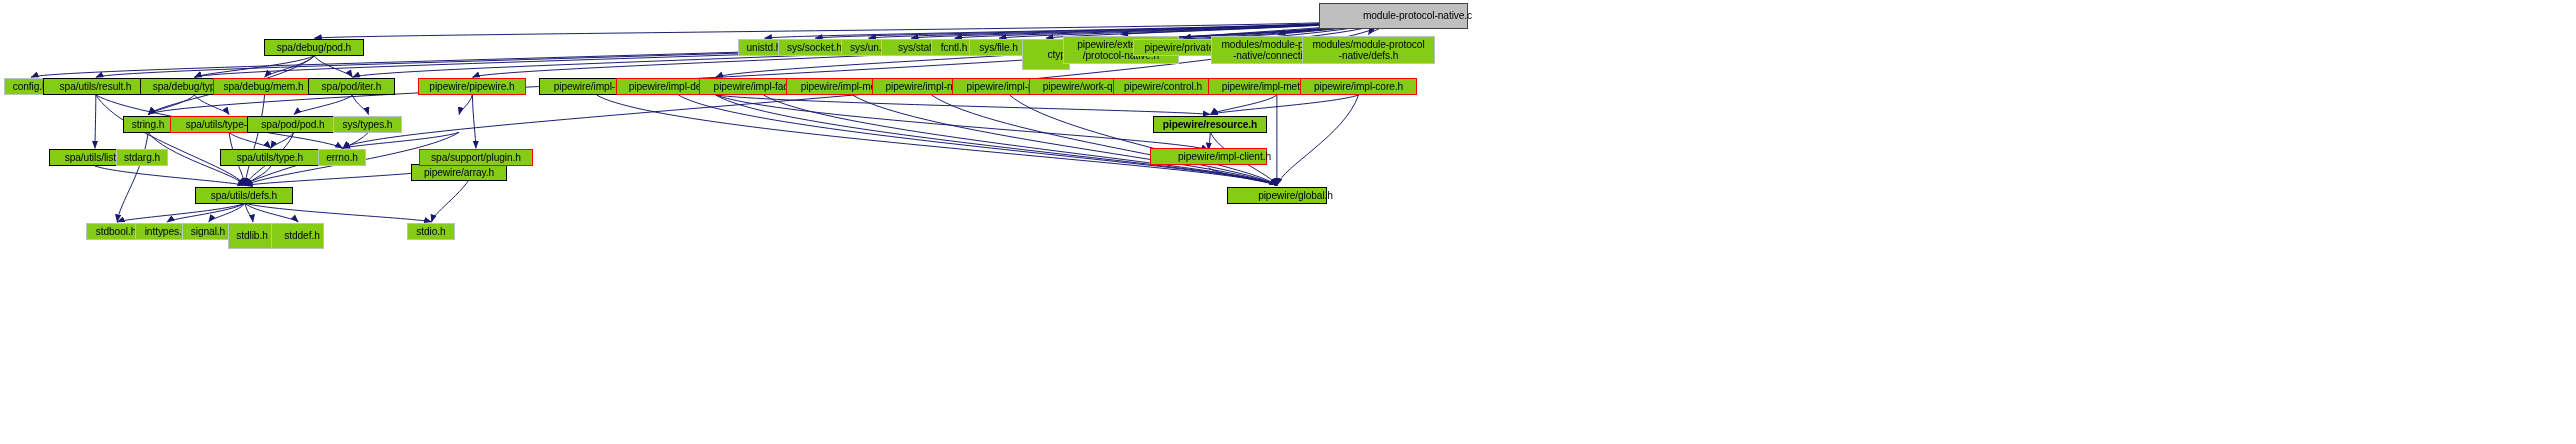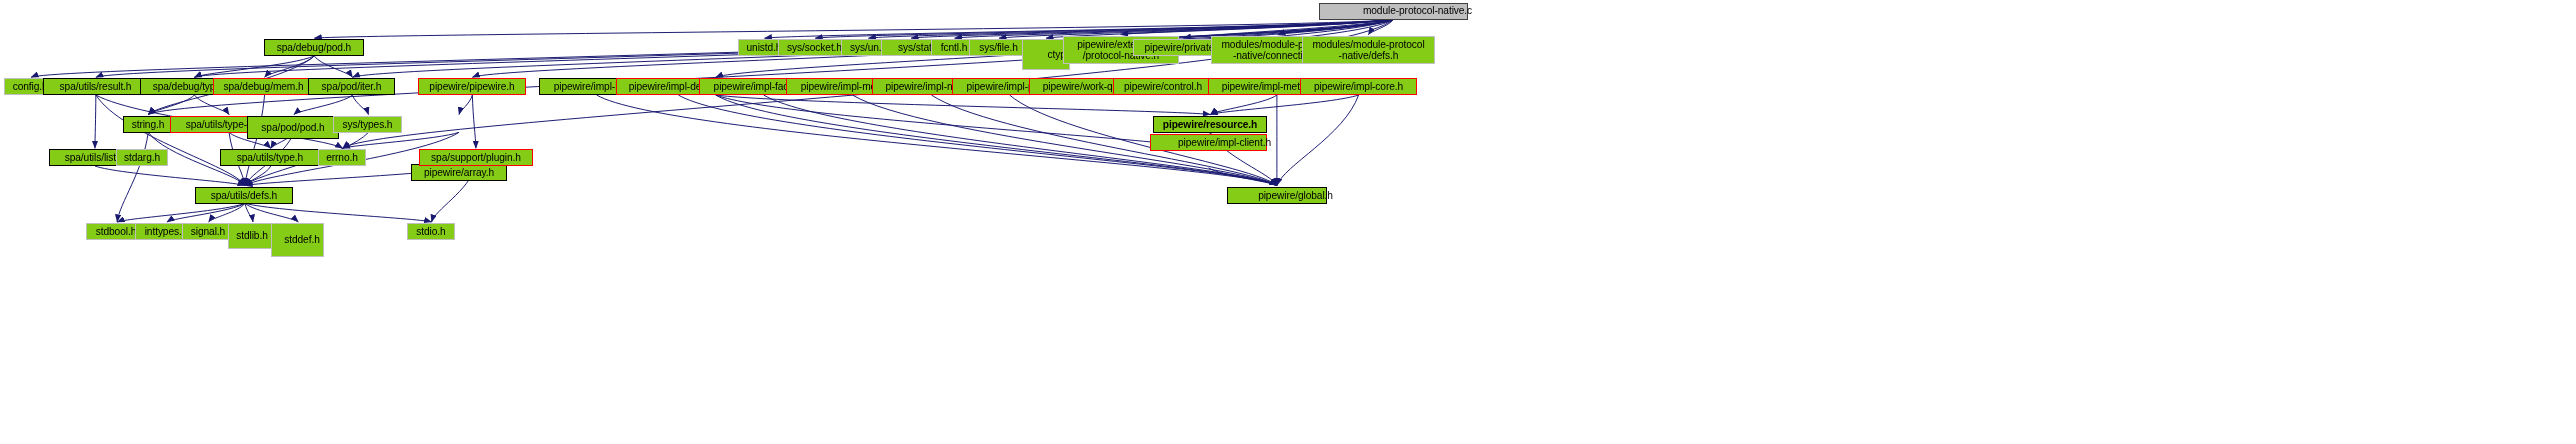--- a/index.html
+++ b/index.html
@@ -134,21 +134,21 @@
         <path d="M275,229 C285.56,238.45 330.2,245.38 335,250" marker-end="url(#arrow)"></path>
         <path d="M275,229 C311.96000000000004,238.45 468.2,245.38 485,250" marker-end="url(#arrow)"></path>
         <path d="M535,187 C489.24,196.9 295.8,204.16 275,209" marker-end="url(#arrow)"></path>
         <path d="M535,187 C526.2,215.35 489,236.14 485,250" marker-end="url(#arrow)"></path>
         <path d="M106,187 C135.744,196.9 261.48,204.16 275,209" marker-end="url(#arrow)"></path>
         <path d="M297,107 C293.128,152.9 276.76,186.56 275,209" marker-end="url(#arrow)"></path>
         <path d="M414,149 C389.536,176 286.12,195.8 275,209" marker-end="url(#arrow)"></path>
       </g>
   </svg>
   <div id="nodes">
-      <div class="node root" style="left: 1319px; top: 2.7px; width: 149px; height: 17px; padding-left: 48px;"><span class="node-label">module-protocol-native.c</span></div>
+      <div class="node root" style="left: 1319px; top: 2.7px; width: 149px; height: 26px; padding-left: 48px;"><span class="node-label">module-protocol-native.c</span></div>
       <div class="node grey" style="left: 3.6px; top: 78px; width: 53px; height: 17px;"><span class="node-label">config.h</span></div>
       <div class="node black" style="left: 43px; top: 78px; width: 105px; height: 17px;"><span class="node-label">spa/utils/result.h</span></div>
       <div class="node black" style="left: 264px; top: 39px; width: 100px; height: 17px;"><span class="node-label">spa/debug/pod.h</span></div>
       <div class="node black" style="left: 671px; top: 78px; width: 89px; height: 17px;"><span class="node-label">pipewire/impl.h</span></div>
       <div class="node grey" style="left: 738px; top: 39px; width: 52px; height: 17px;"><span class="node-label">unistd.h</span></div>
       <div class="node grey" style="left: 778px; top: 39px; width: 73px; height: 17px;"><span class="node-label">sys/socket.h</span></div>
       <div class="node grey" style="left: 841px; top: 39px; width: 55px; height: 17px;"><span class="node-label">sys/un.h</span></div>
       <div class="node grey" style="left: 881px; top: 39px; width: 60px; height: 17px; padding-left: 16px;"><span class="node-label">sys/stat.h</span></div>
       <div class="node grey" style="left: 931px; top: 39px; width: 46px; height: 17px;"><span class="node-label">fcntl.h</span></div>
       <div class="node grey" style="left: 969px; top: 39px; width: 59px; height: 17px;"><span class="node-label">sys/file.h</span></div>
@@ -170,32 +170,32 @@
       <div class="node red" style="left: 699px; top: 78px; width: 128px; height: 17px;"><span class="node-label">pipewire/impl-factory.h</span></div>
       <div class="node red" style="left: 786px; top: 78px; width: 132px; height: 17px;"><span class="node-label">pipewire/impl-module.h</span></div>
       <div class="node red" style="left: 872px; top: 78px; width: 119px; height: 17px;"><span class="node-label">pipewire/impl-node.h</span></div>
       <div class="node red" style="left: 952px; top: 78px; width: 116px; height: 17px;"><span class="node-label">pipewire/impl-port.h</span></div>
       <div class="node red" style="left: 1029px; top: 78px; width: 128px; height: 17px;"><span class="node-label">pipewire/work-queue.h</span></div>
       <div class="node red" style="left: 1113px; top: 78px; width: 100px; height: 17px;"><span class="node-label">pipewire/control.h</span></div>
       <div class="node red" style="left: 1208px; top: 78px; width: 139px; height: 17px;"><span class="node-label">pipewire/impl-metadata.h</span></div>
       <div class="node red" style="left: 1300px; top: 78px; width: 117px; height: 17px;"><span class="node-label">pipewire/impl-core.h</span></div>
       <div class="node black" style="left: 123px; top: 116px; width: 50px; height: 17px;"><span class="node-label">string.h</span></div>
       <div class="node red" style="left: 170px; top: 116px; width: 117px; height: 17px;"><span class="node-label">spa/utils/type-info.h</span></div>
-      <div class="node black" style="left: 247px; top: 116px; width: 92px; height: 23px;"><span class="node-label">spa/pod/pod.h</span></div>
+      <div class="node black" style="left: 247px; top: 116px; width: 92px; height: 17px;"><span class="node-label">spa/pod/pod.h</span></div>
       <div class="node grey" style="left: 333px; top: 116px; width: 69px; height: 17px;"><span class="node-label">sys/types.h</span></div>
       <div class="node black" style="left: 411px; top: 116px; width: 96px; height: 17px; margin-top: 48px;"><span class="node-label">pipewire/array.h</span></div>
       <div class="node black" style="left: 1153px; top: 116px; width: 114px; height: 17px; font-weight: bold;"><span class="node-label">pipewire/resource.h</span></div>
-      <div class="node red" style="left: 1150px; top: 134px; width: 117px; height: 17px; padding-left: 32px;"><span class="node-label">pipewire/impl-client.h</span></div>
+      <div class="node red" style="left: 1150px; top: 148px; width: 117px; height: 17px; padding-left: 32px;"><span class="node-label">pipewire/impl-client.h</span></div>
       <div class="node black" style="left: 1227px; top: 187px; width: 100px; height: 17px; padding-left: 37px;"><span class="node-label">pipewire/global.h</span></div>
       <div class="node grey" style="left: 116px; top: 149px; width: 52px; height: 17px;"><span class="node-label">stdarg.h</span></div>
       <div class="node black" style="left: 220px; top: 149px; width: 100px; height: 17px;"><span class="node-label">spa/utils/type.h</span></div>
       <div class="node grey" style="left: 318px; top: 149px; width: 48px; height: 17px;"><span class="node-label">errno.h</span></div>
       <div class="node red" style="left: 419px; top: 149px; width: 114px; height: 17px;"><span class="node-label">spa/support/plugin.h</span></div>
       <div class="node black" style="left: 195px; top: 187px; width: 98px; height: 17px;"><span class="node-label">spa/utils/defs.h</span></div>
       <div class="node grey" style="left: 86px; top: 223px; width: 60px; height: 17px;"><span class="node-label">stdbool.h</span></div>
       <div class="node grey" style="left: 135px; top: 223px; width: 62px; height: 17px;"><span class="node-label">inttypes.h</span></div>
       <div class="node grey" style="left: 182px; top: 223px; width: 52px; height: 17px;"><span class="node-label">signal.h</span></div>
       <div class="node grey" style="left: 228px; top: 223px; width: 48px; height: 26px;"><span class="node-label">stdlib.h</span></div>
-      <div class="node grey" style="left: 271px; top: 223px; width: 53px; height: 34px; padding-left: 9px;"><span class="node-label">stddef.h</span></div>
+      <div class="node grey" style="left: 271px; top: 223px; width: 53px; height: 26px; padding-left: 9px;"><span class="node-label">stddef.h</span></div>
       <div class="node grey" style="left: 407px; top: 223px; width: 48px; height: 17px;"><span class="node-label">stdio.h</span></div>
     </div>
 </div>
 
 
 </body></html>

